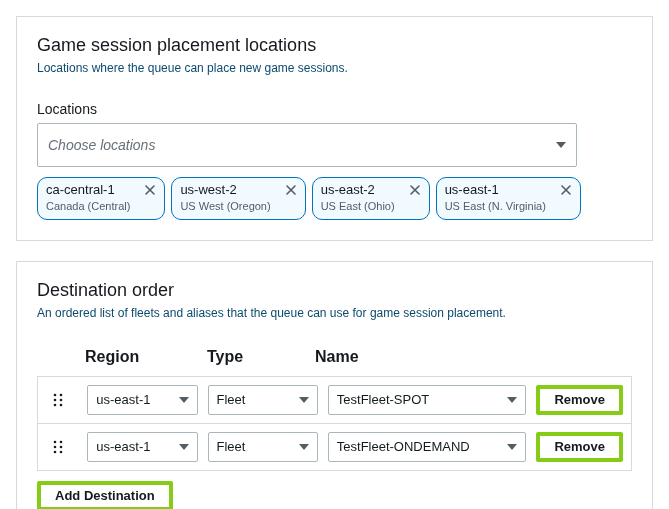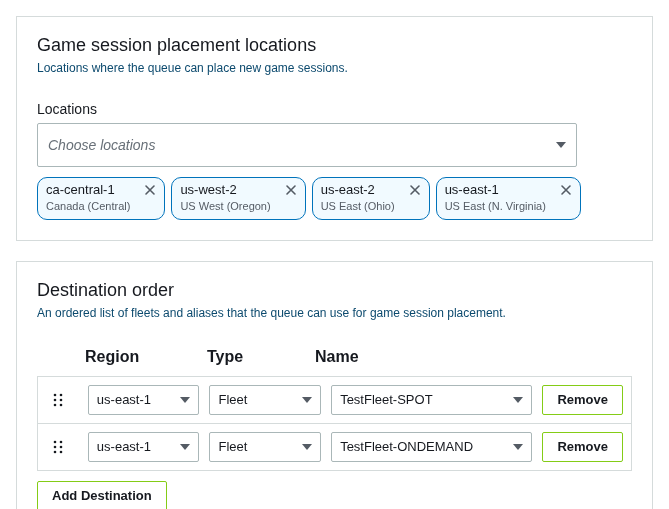--- a/index.html
+++ b/index.html
@@ -138,21 +138,21 @@
       justify-content: space-between;
       padding: 0 8px;
       background: #fff;
       cursor: pointer;
       font-size: 13px;
     }
     .ms-region { width: 112px; }
     .ms-type { width: 112px; }
     .ms-name { width: 202px; text-align: center; }
     .btn {
-      border: 1px solid #84cc16;
+      border: 4px solid #84cc16;
       background: #fff;
       border-radius: 2px;
       height: 30px;
       padding: 0 14px;
       display: inline-flex;
       align-items: center;
       font-size: 13px;
       font-weight: 700;
       color: #16191f;
       cursor: pointer;

